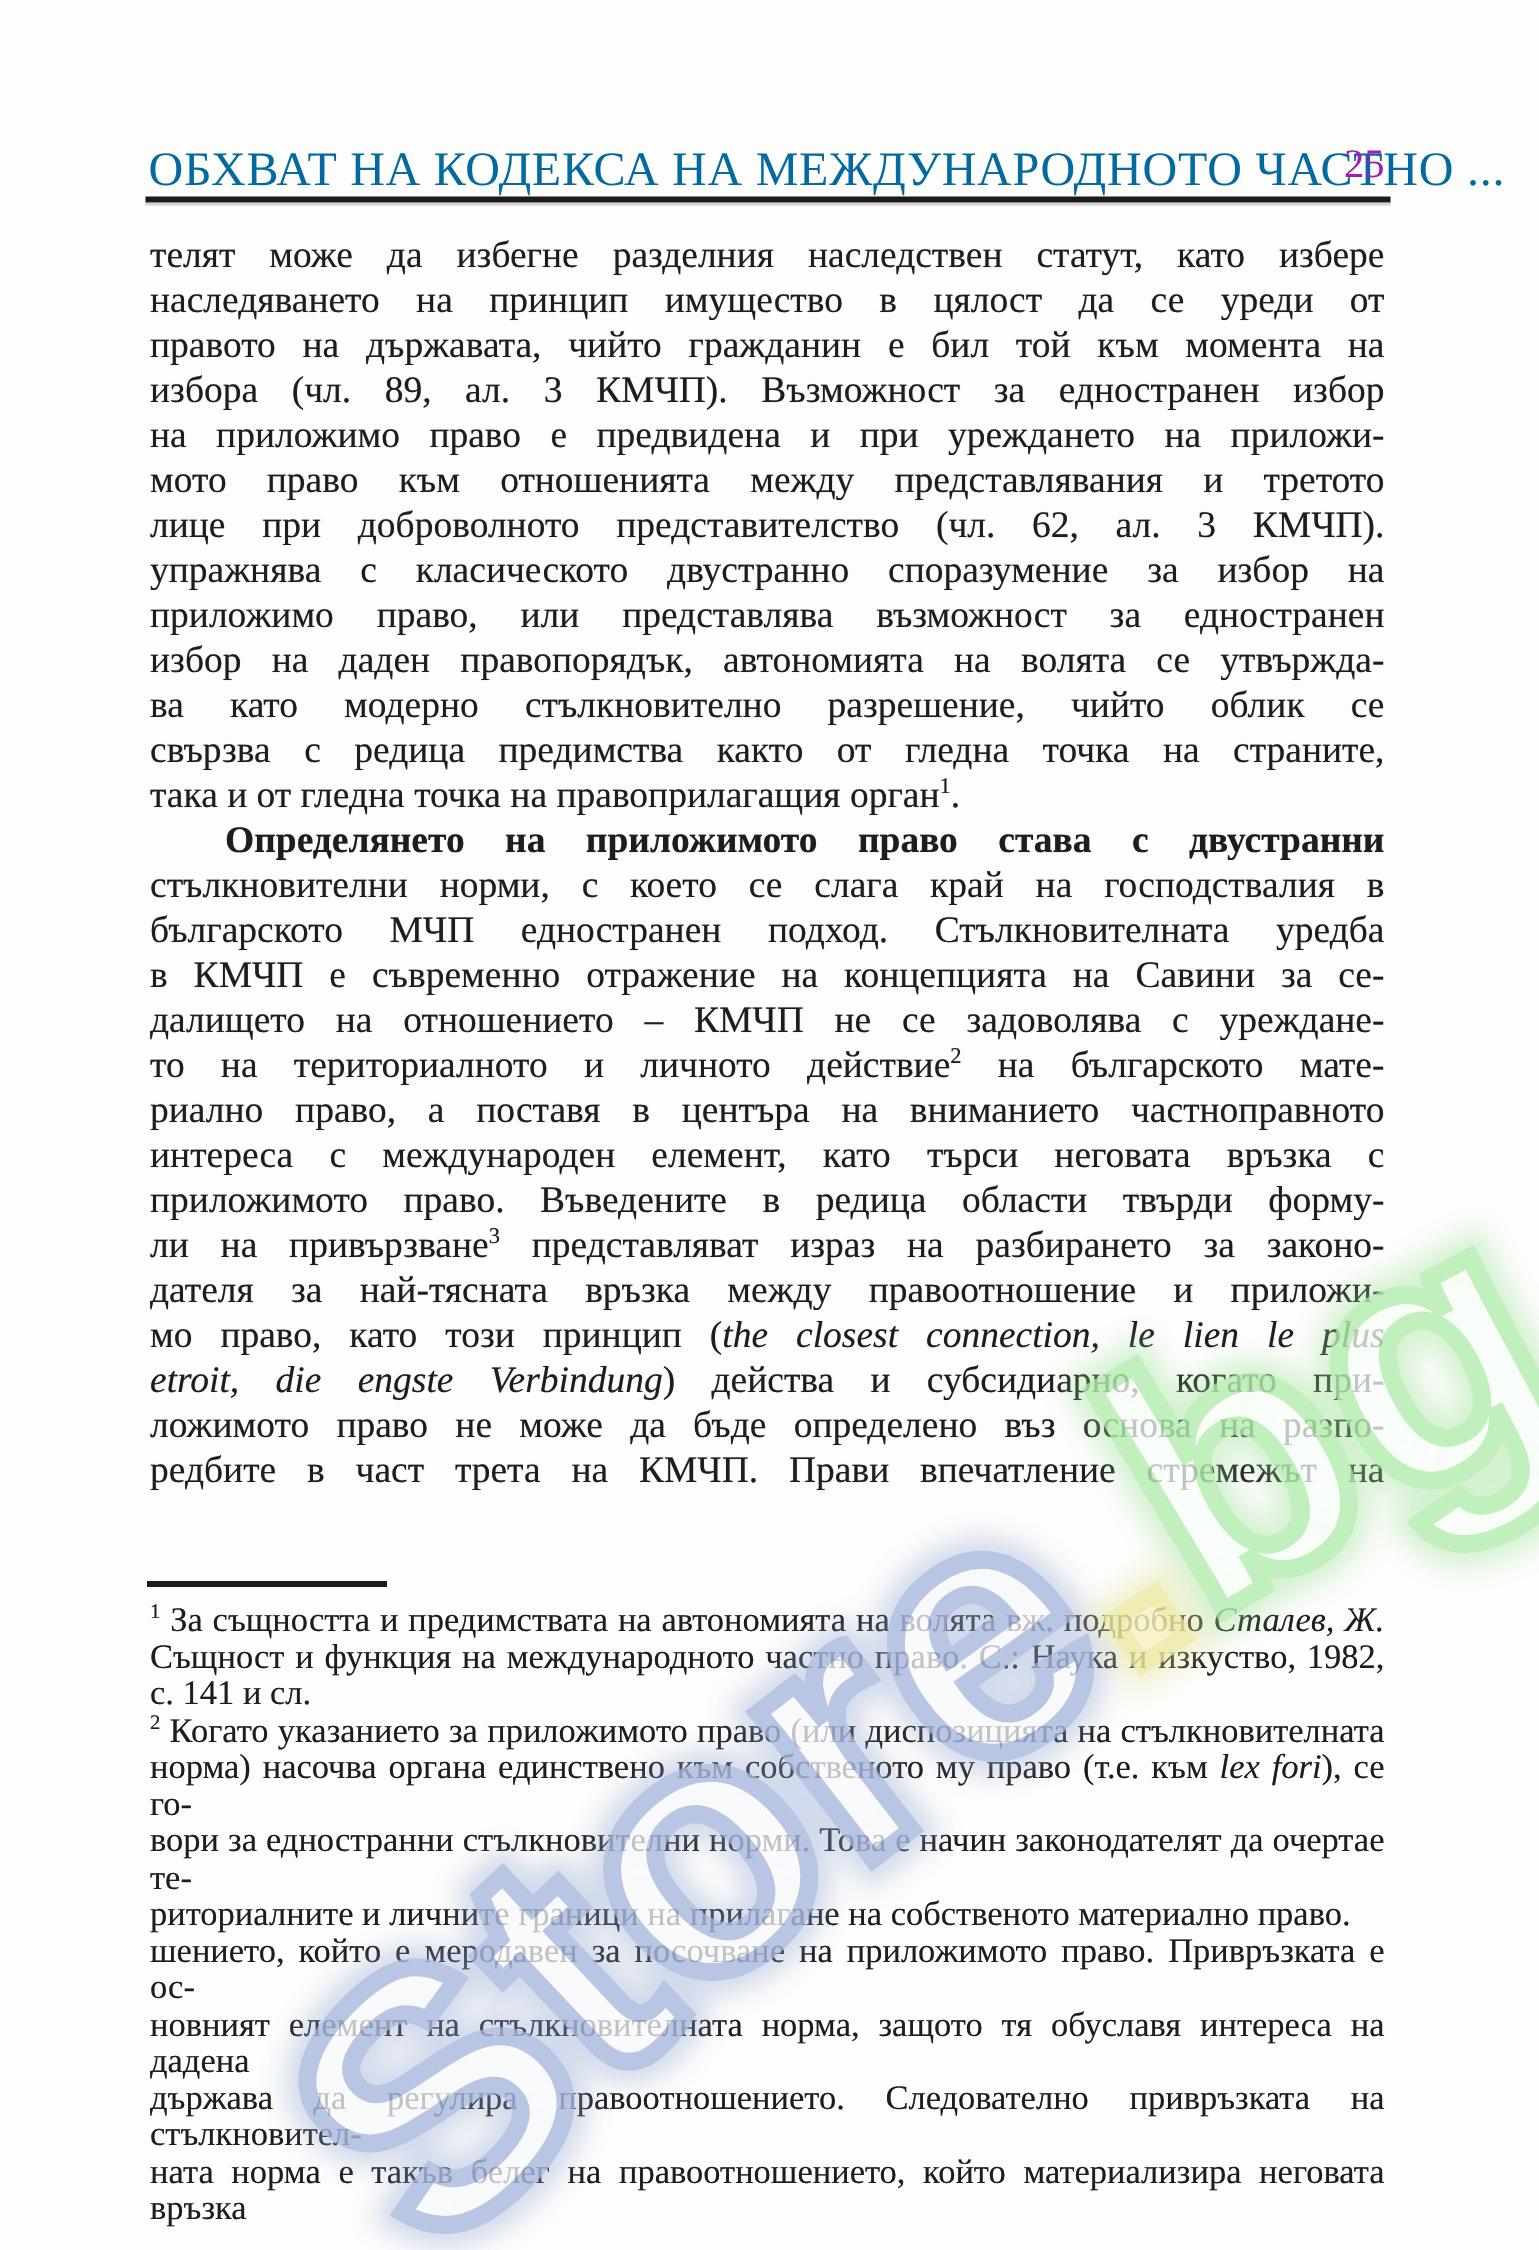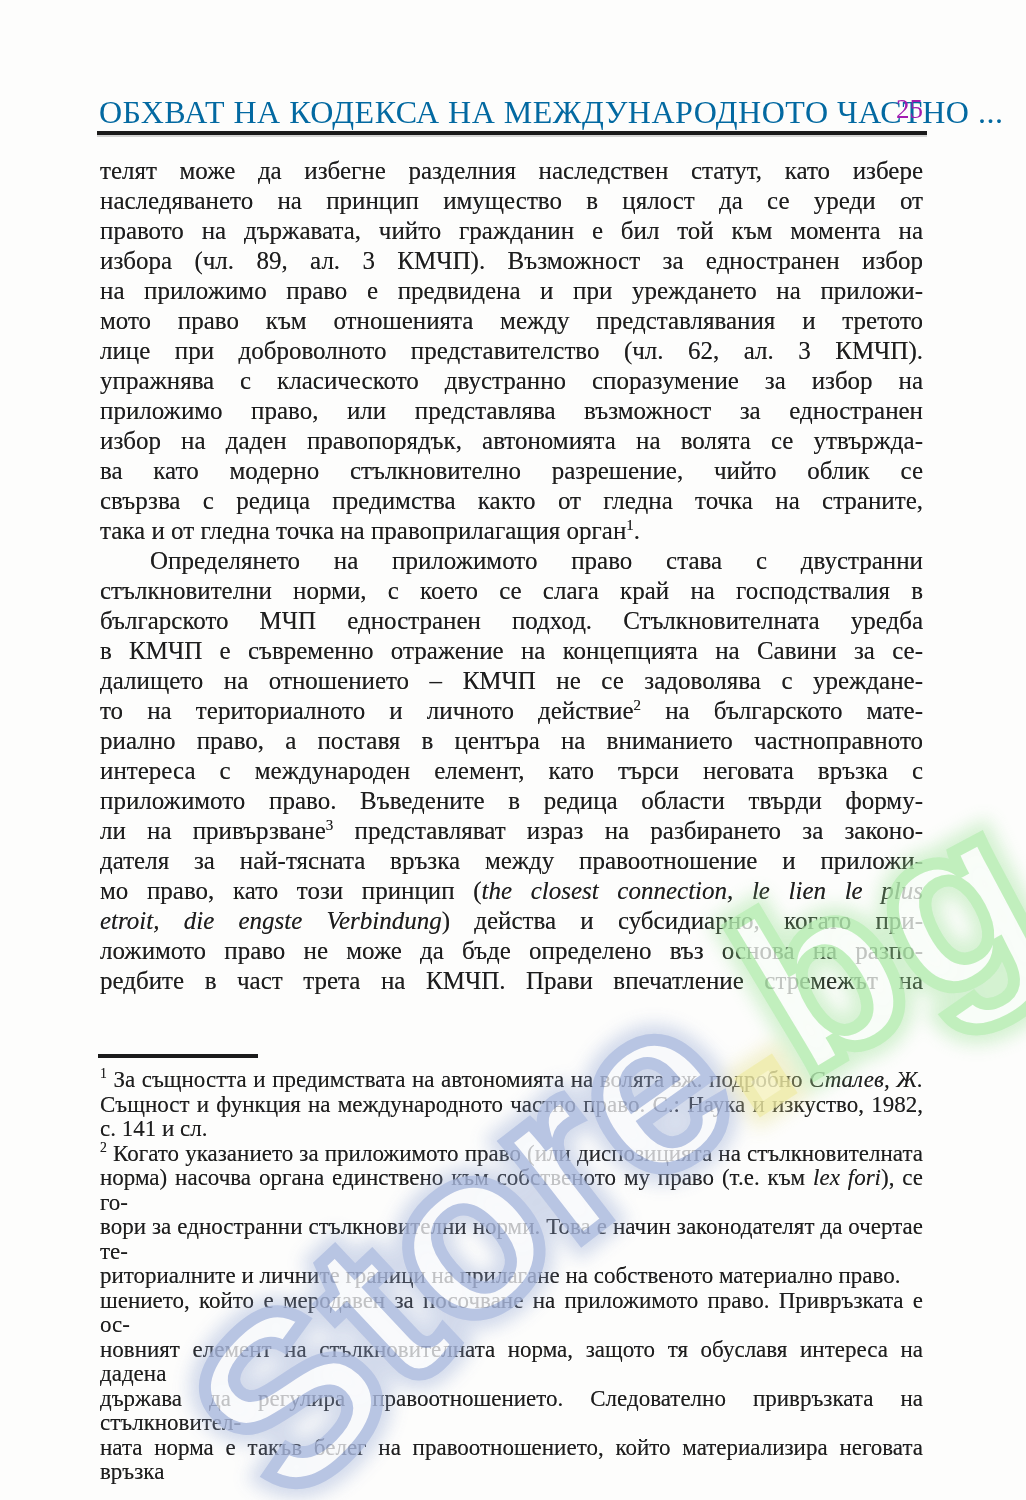--- a/index.html
+++ b/index.html
@@ -38,21 +38,21 @@
     position:absolute;left:98px;top:1054px;width:160px;
     border-top:4px solid #1b1b1b;
   }
   .footnotes{
     position:absolute;left:100px;top:1068px;width:823px;
     font-size:23px;line-height:24.5px;
     text-shadow:0 0 0.4px rgba(20,20,20,0.5);
   }
   .line{text-align:justify;}
   .line.just{text-align-last:justify;}
-  .line.ind{text-indent:50px;}
+  .line.ind{text-indent:50px;font-weight:bold;}
   .line sup{font-size:0.60em;line-height:0;vertical-align:super;}
   .line i{font-style:italic;}
   .watermark{
     position:absolute;left:0;top:0;
     pointer-events:none;
     opacity:0.82;
   }
 </style>
 </head>
 <body>

